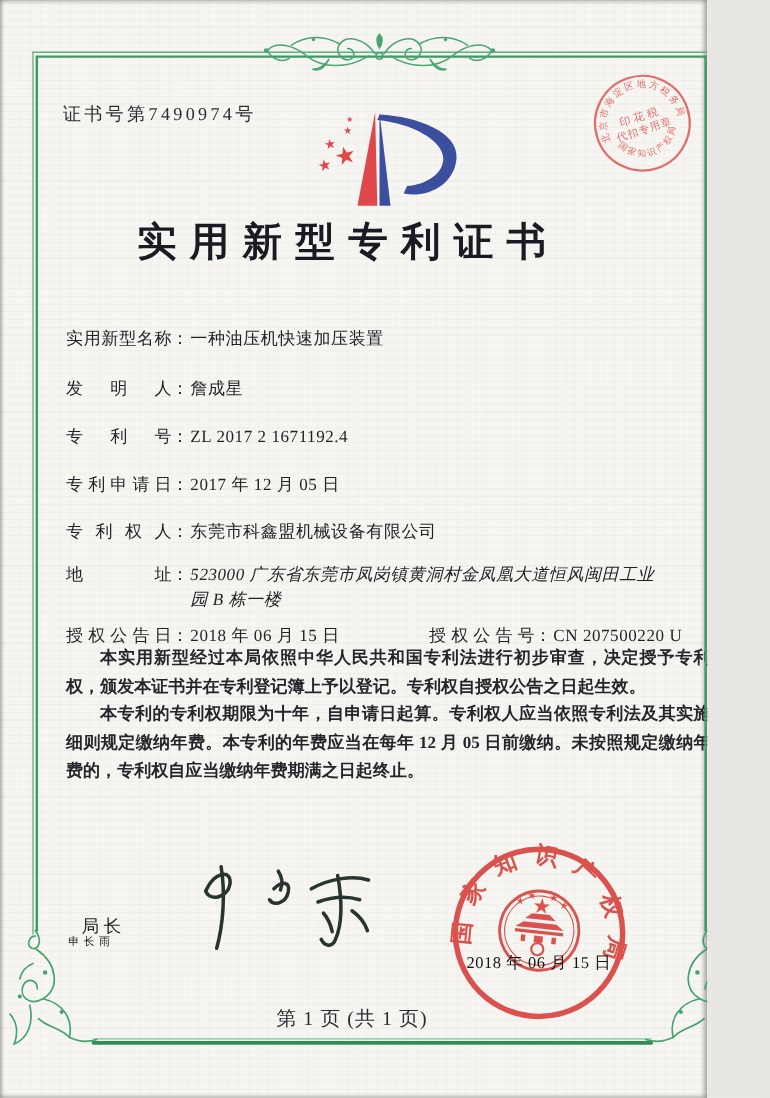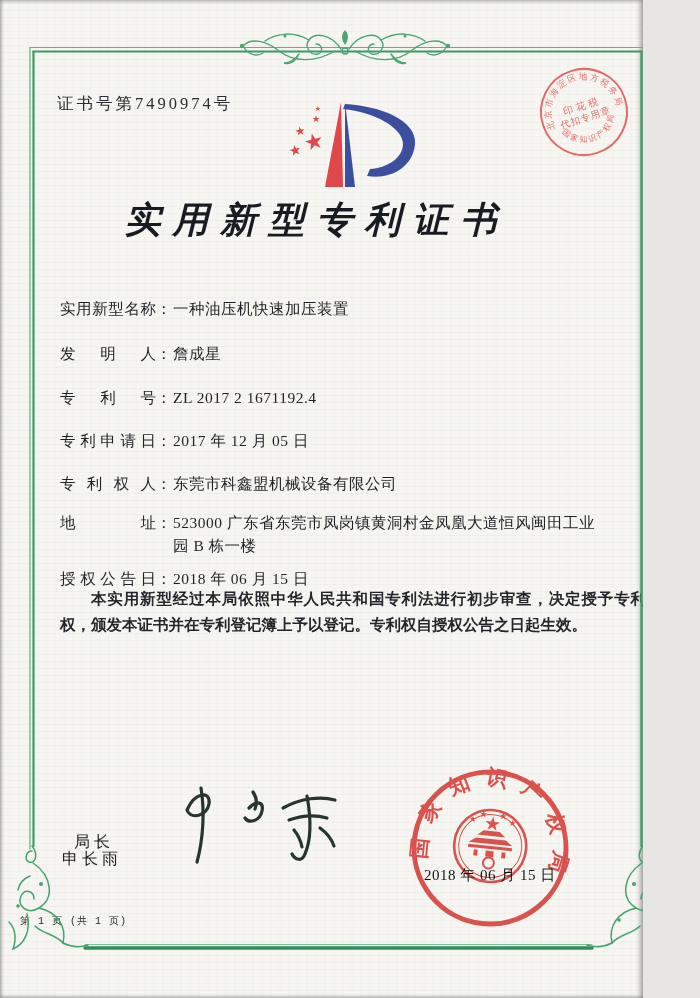--- a/index.html
+++ b/index.html
@@ -20,39 +20,39 @@
       inset 0 3px 3px -1px rgba(140,140,135,.35),
       inset 0 -3px 3px -1px rgba(130,130,125,.35);
     color:#1f2125;
   }
   .abs{position:absolute;}
   .cert-number{
     left:57px;top:93px;font-size:16.5px;letter-spacing:3px;color:#2a2c31;
   }
   .title{
     left:0;right:10px;top:196px;text-align:center;
-    font-size:36px;font-weight:600;letter-spacing:12px;color:#191b22;font-style:italic;
+    font-size:36px;font-weight:600;letter-spacing:12px;color:#191b22;
   }
   .fields{left:60px;top:0;width:585px;}
   .frow{position:absolute;left:0;font-size:15.5px;line-height:23px;white-space:nowrap;}
   .f-label{display:inline-block;width:96px;text-align:justify;text-align-last:justify;vertical-align:top;}
   .f-colon{display:inline-block;width:17px;vertical-align:top;}
   .f-value{display:inline-block;letter-spacing:.5px;vertical-align:top;white-space:normal;}
-  .wrapval{width:430px;}
+  .wrapval{width:430px;font-style:italic;}
   .frow.r1{top:297px;} .frow.r2{top:342px;} .frow.r3{top:386px;}
   .frow.r4{top:429px;} .frow.r5{top:472px;text-decoration:underline;} .frow.r6{top:511px;}
   .frow.r7{top:567px;width:585px;}
   .cell-right{position:absolute;left:330px;top:0;white-space:nowrap;}
   .paras{left:60px;top:586px;width:586px;font-size:15.5px;line-height:25.5px;
     text-align:justify;color:#24262b;}
   .paras p{margin:0;text-indent:2em;font-weight:bold;}
   .officer-title{left:74px;top:820px;font-size:16px;letter-spacing:4px;color:#222;margin-top:12px;}
-  .officer-name{left:62px;top:849px;font-size:16px;letter-spacing:4px;color:#222;}
+  .officer-name{left:62px;top:849px;font-size:10px;letter-spacing:4px;color:#222;}
   .seal-date{left:424px;top:866px;width:140px;font-size:15px;letter-spacing:.5px;color:#141414;z-index:6;}
-  .footer{left:20px;top:914px;width:600px;text-align:left;font-size:10px;letter-spacing:1px;color:#2a2c31;font-family:Liberation Mono, monospace;}
+  .footer{left:20px;top:914px;width:600px;text-align:center;font-size:18px;letter-spacing:1px;color:#2a2c31;}
   svg{display:block;}
   .svgabs{position:absolute;}
 </style>
 </head>
 <body>
 
 <div class="page">
 
   <svg class="svgabs" style="left:0;top:0;z-index:1" width="700" height="998" viewBox="0 0 700 998">
     <g fill="none" stroke-linecap="round">
@@ -136,25 +136,29 @@
       <span class="f-label">专利申请日</span><span class="f-colon">：</span><span class="f-value">2017 年 12 月 05 日</span>
     </div>
     <div class="frow r5">
       <span class="f-label">专利权人</span><span class="f-colon">：</span><span class="f-value">东莞市科鑫盟机械设备有限公司</span>
     </div>
     <div class="frow r6">
       <span class="f-label">地址</span><span class="f-colon">：</span><span class="f-value wrapval">523000 广东省东莞市凤岗镇黄洞村金凤凰大道恒风闽田工业园 B 栋一楼</span>
     </div>
     <div class="frow r7">
       <span class="f-label">授权公告日</span><span class="f-colon">：</span><span class="f-value">2018 年 06 月 15 日</span>
+      <span class="cell-right">
+        <span class="f-label">授权公告号</span><span class="f-colon">：</span><span class="f-value">CN 207500220 U</span>
+      </span>
     </div>
   </div>
 
   <div class="abs paras">
     <p>本实用新型经过本局依照中华人民共和国专利法进行初步审查，决定授予专利权，颁发本证书并在专利登记簿上予以登记。专利权自授权公告之日起生效。</p>
+    <p>本专利的专利权期限为十年，自申请日起算。专利权人应当依照专利法及其实施细则规定缴纳年费。本专利的年费应当在每年 12 月 05 日前缴纳。未按照规定缴纳年费的，专利权自应当缴纳年费期满之日起终止。</p>
   </div>
 
   <div class="abs officer-title">局长</div>
   <div class="abs officer-name">申长雨</div>
 
   <svg class="svgabs" style="left:165px;top:778px;z-index:3" width="190" height="95" viewBox="0 0 190 95">
     <g fill="none" stroke="#17241f" stroke-width="3.2" stroke-linecap="round" opacity="0.92">
       <path d="M22,32 C30,14 46,12 44,26 C42,38 26,42 22,32 Z"></path>
       <path d="M36,10 C40,34 38,62 32,84"></path>
       <path d="M84,30 C92,22 99,24 97,33 C95,43 84,46 80,40"></path>

